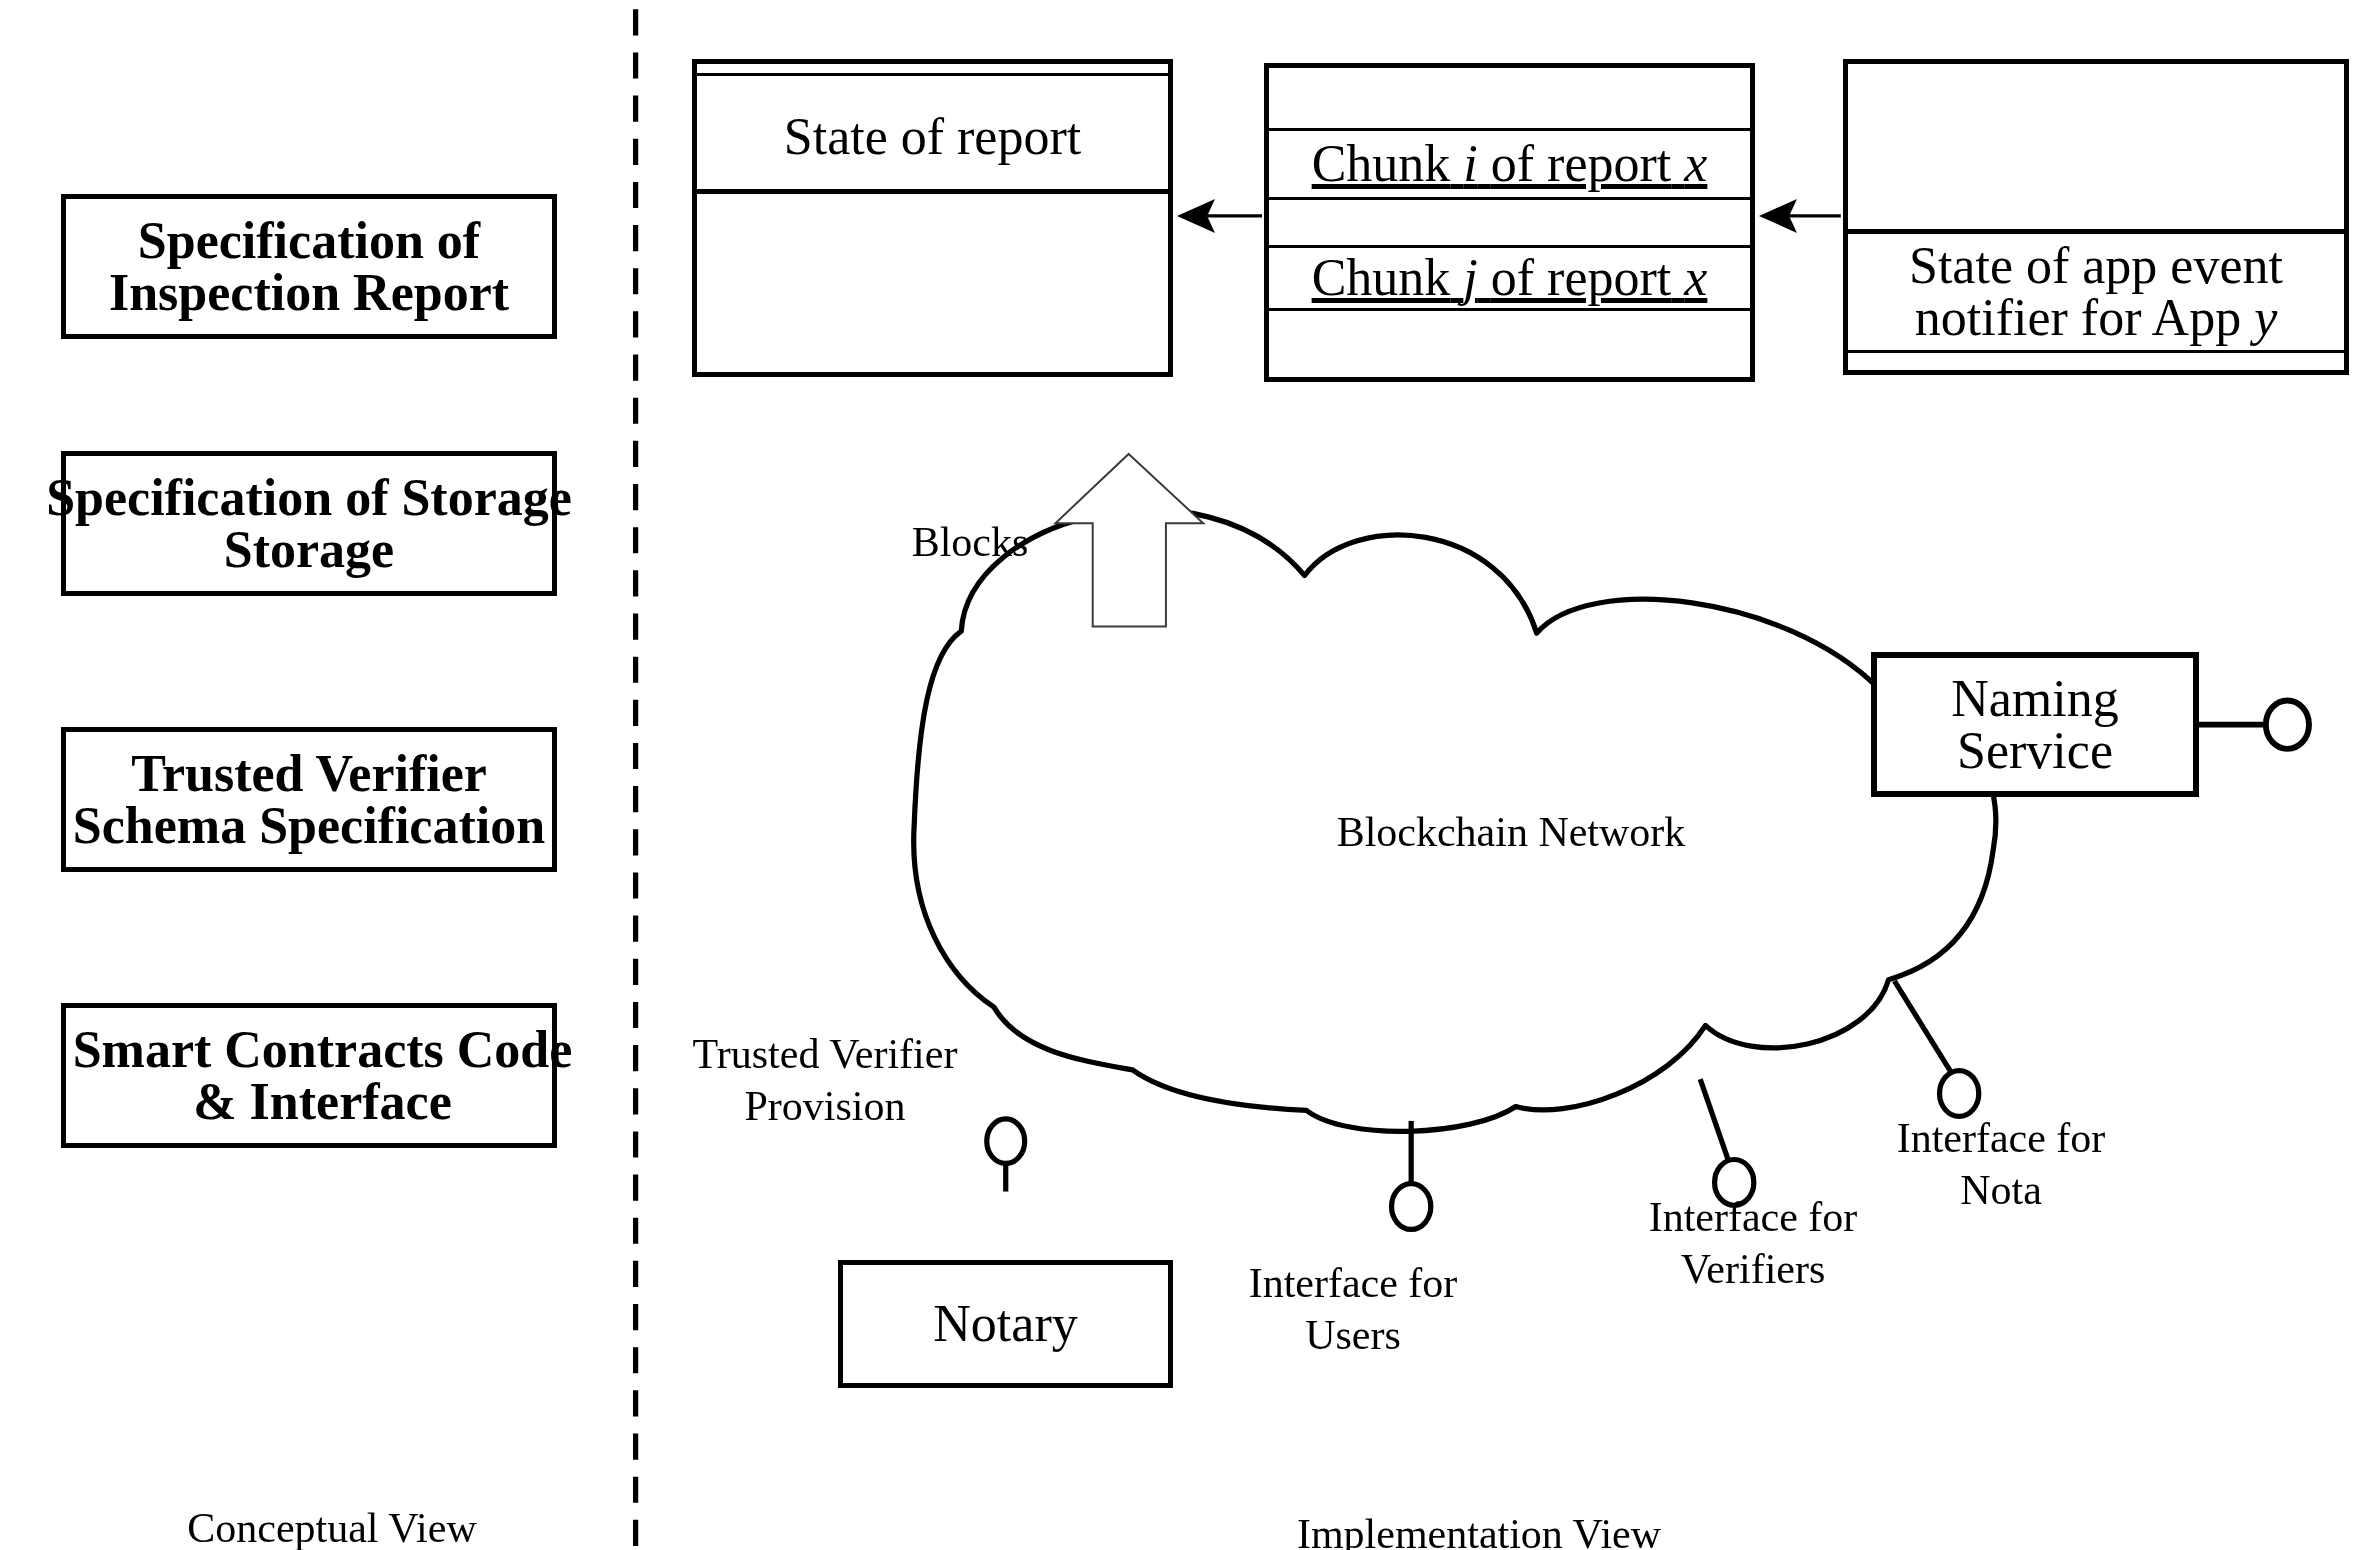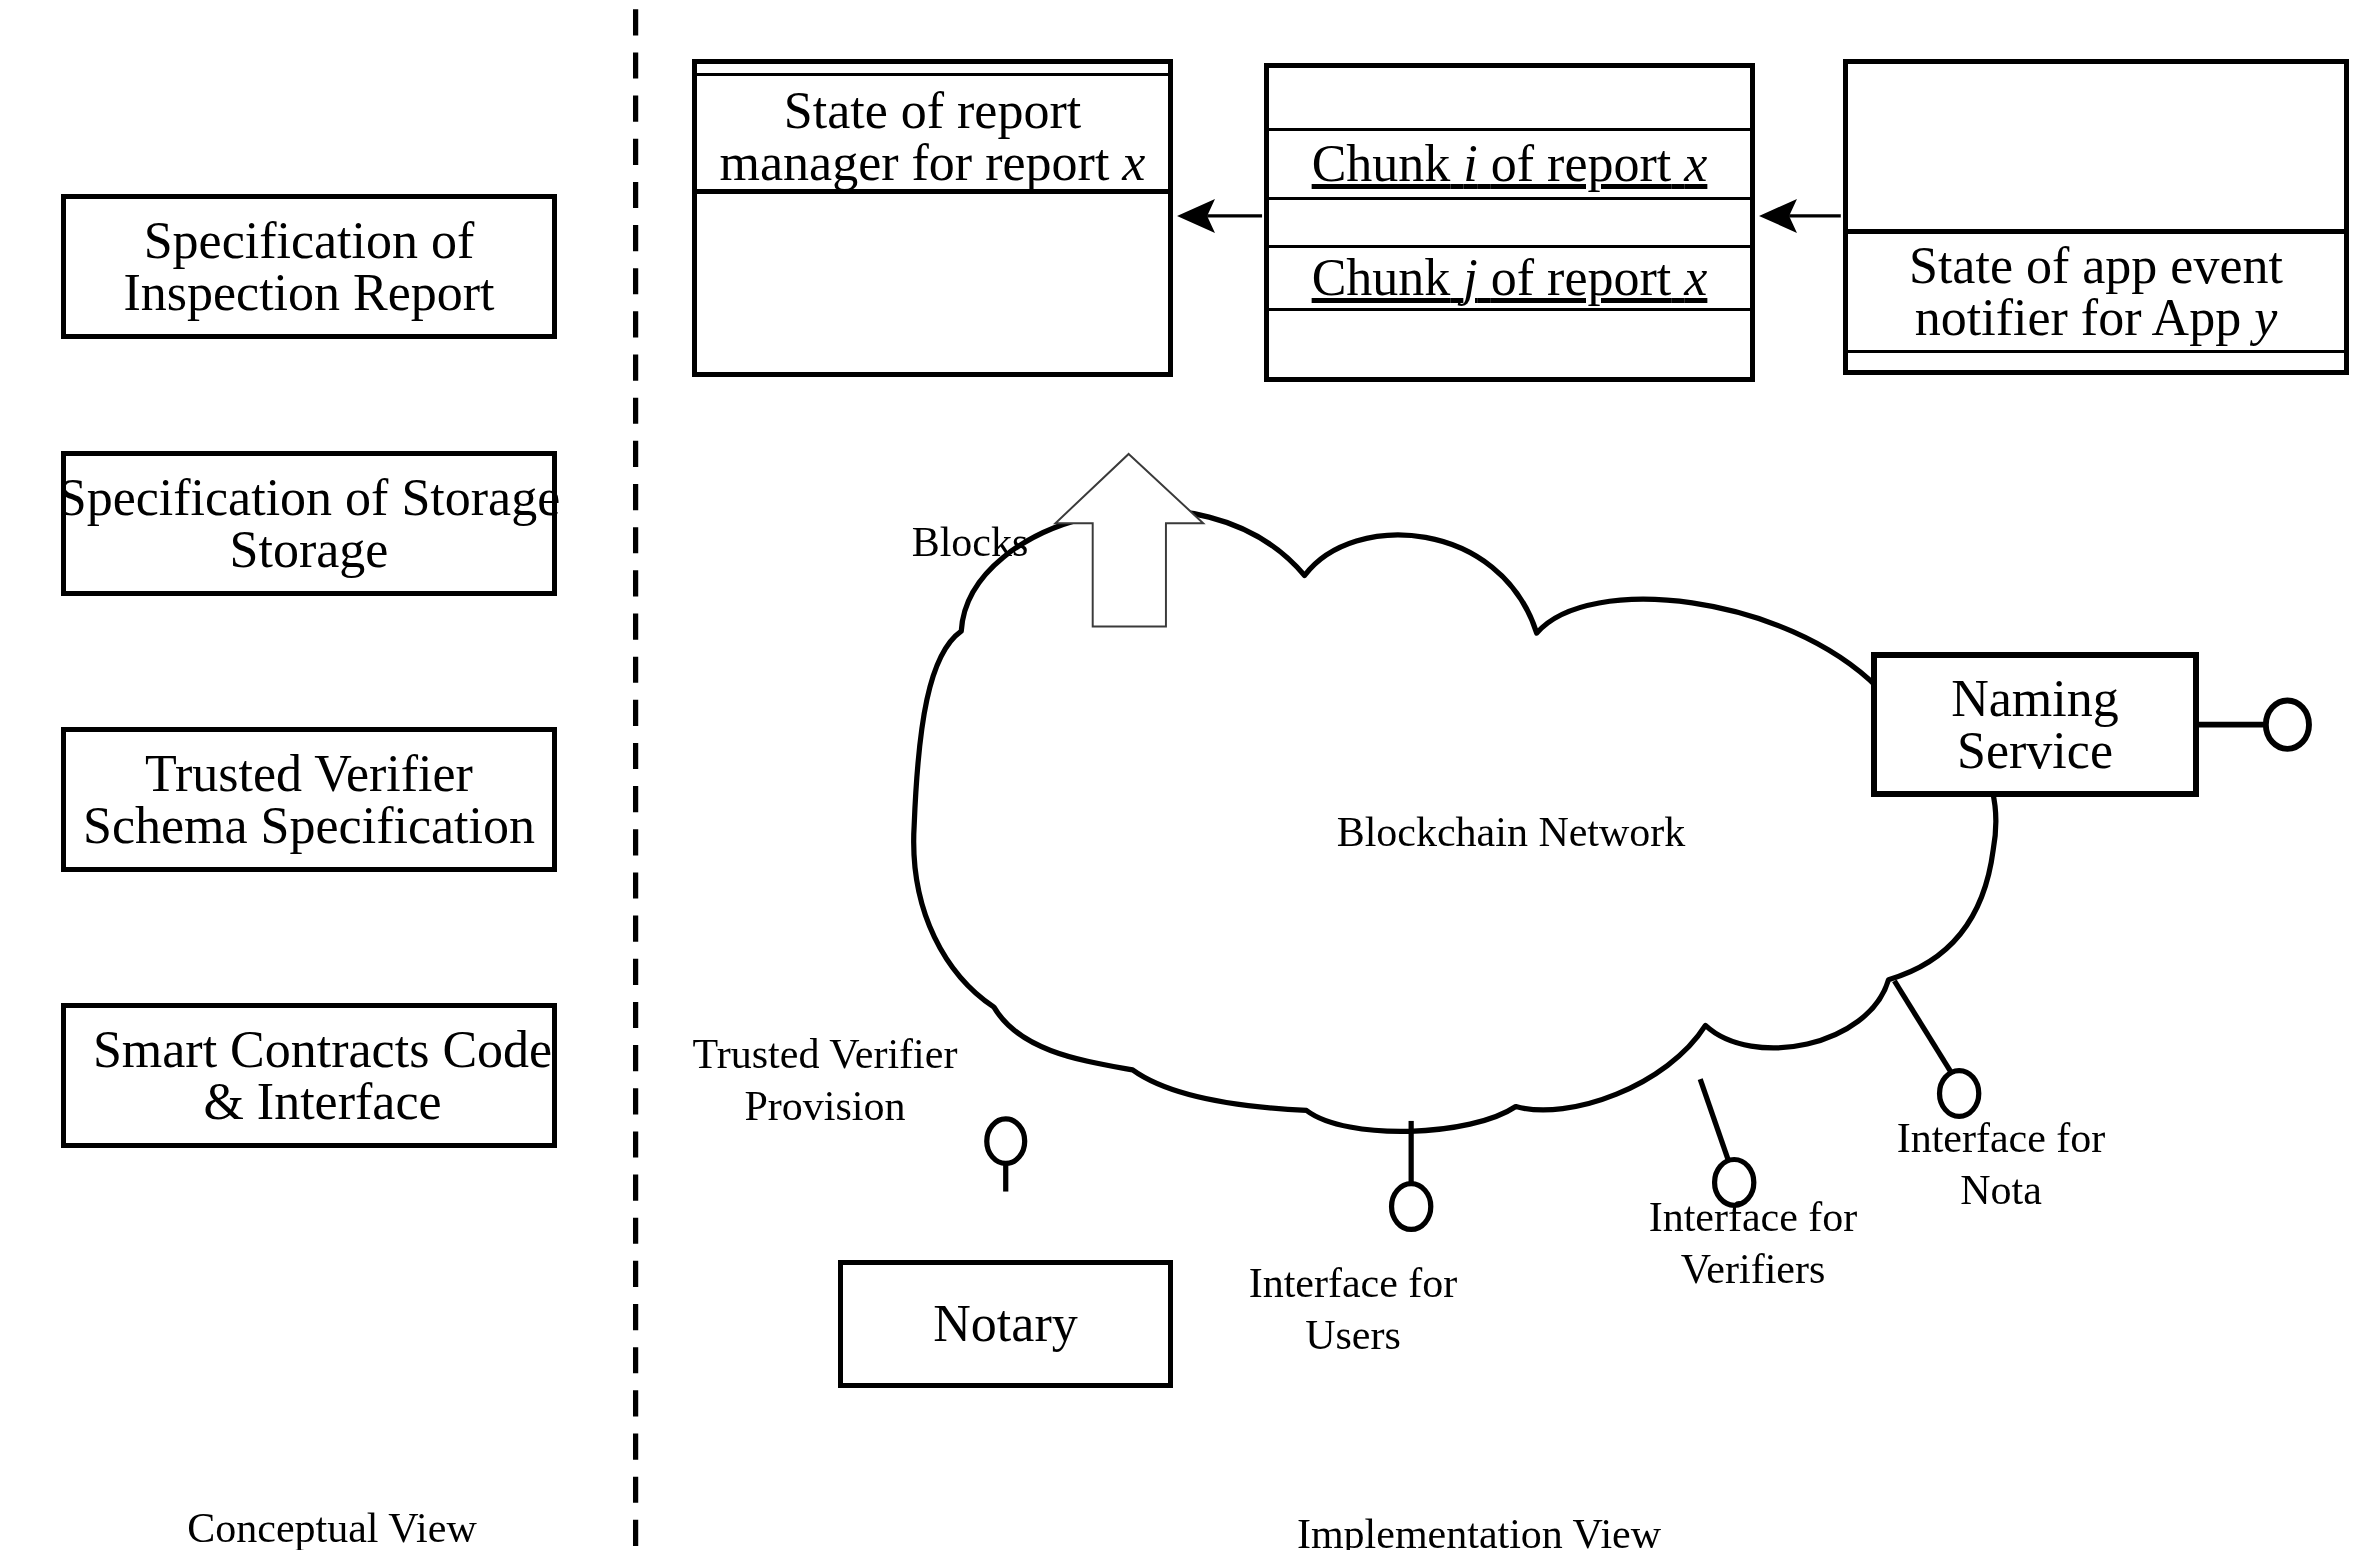--- a/index.html
+++ b/index.html
@@ -16,20 +16,21 @@
     position:absolute;
     box-sizing:border-box;
     background:#fff;
     border:5.2px solid #000;
     z-index:1;
   }
   .cbox{ 
     left:61px;width:496px;height:145px;
     display:flex;flex-direction:column;align-items:center;justify-content:center;
     text-align:center;
+    font-weight:bold;
   }
   .txt{font-size:52px;line-height:52px;white-space:nowrap;}
   .lab{
     position:absolute;z-index:2;
     transform:translate(-50%,-50%);
     text-align:center;font-size:42px;line-height:52px;white-space:nowrap;
   }
   
   .stack{border-width:5.9px;padding:0;display:flex;flex-direction:column;}
   .row{box-sizing:border-box;width:100%;}
@@ -114,21 +115,20 @@
   </div>
   <div class="box cbox" style="top:1003px;padding-left:27px;">
     <div class="txt">Smart Contracts Code</div>
     <div class="txt">&amp; Interface</div>
   </div>
 
   <div class="box stack" style="left:692px;top:59px;width:481px;height:318px;">
     <div class="row rule-b5" style="height:12.4px;"></div>
     <div class="row rule-b8 c2" style="height:118px;padding-top:7.8px;">
       <div class="txt">State of report</div>
-      <div class="txt"><span>manager for report</span>&nbsp;<i>x</i></div>
     </div>
     <div class="row" style="flex:1;"></div>
   </div>
 
   <div class="box stack" style="left:1264px;top:63px;width:491px;height:319px;text-decoration:underline;">
     <div class="row rule-b" style="height:63px;"></div>
     <div class="row rule-b c2" style="height:69px;">
       <div class="txt"><span>Chunk</span>&nbsp;<i>i</i>&nbsp;<span>of report</span>&nbsp;<i>x</i></div>
     </div>
     <div class="row rule-b" style="height:48px;"></div>

